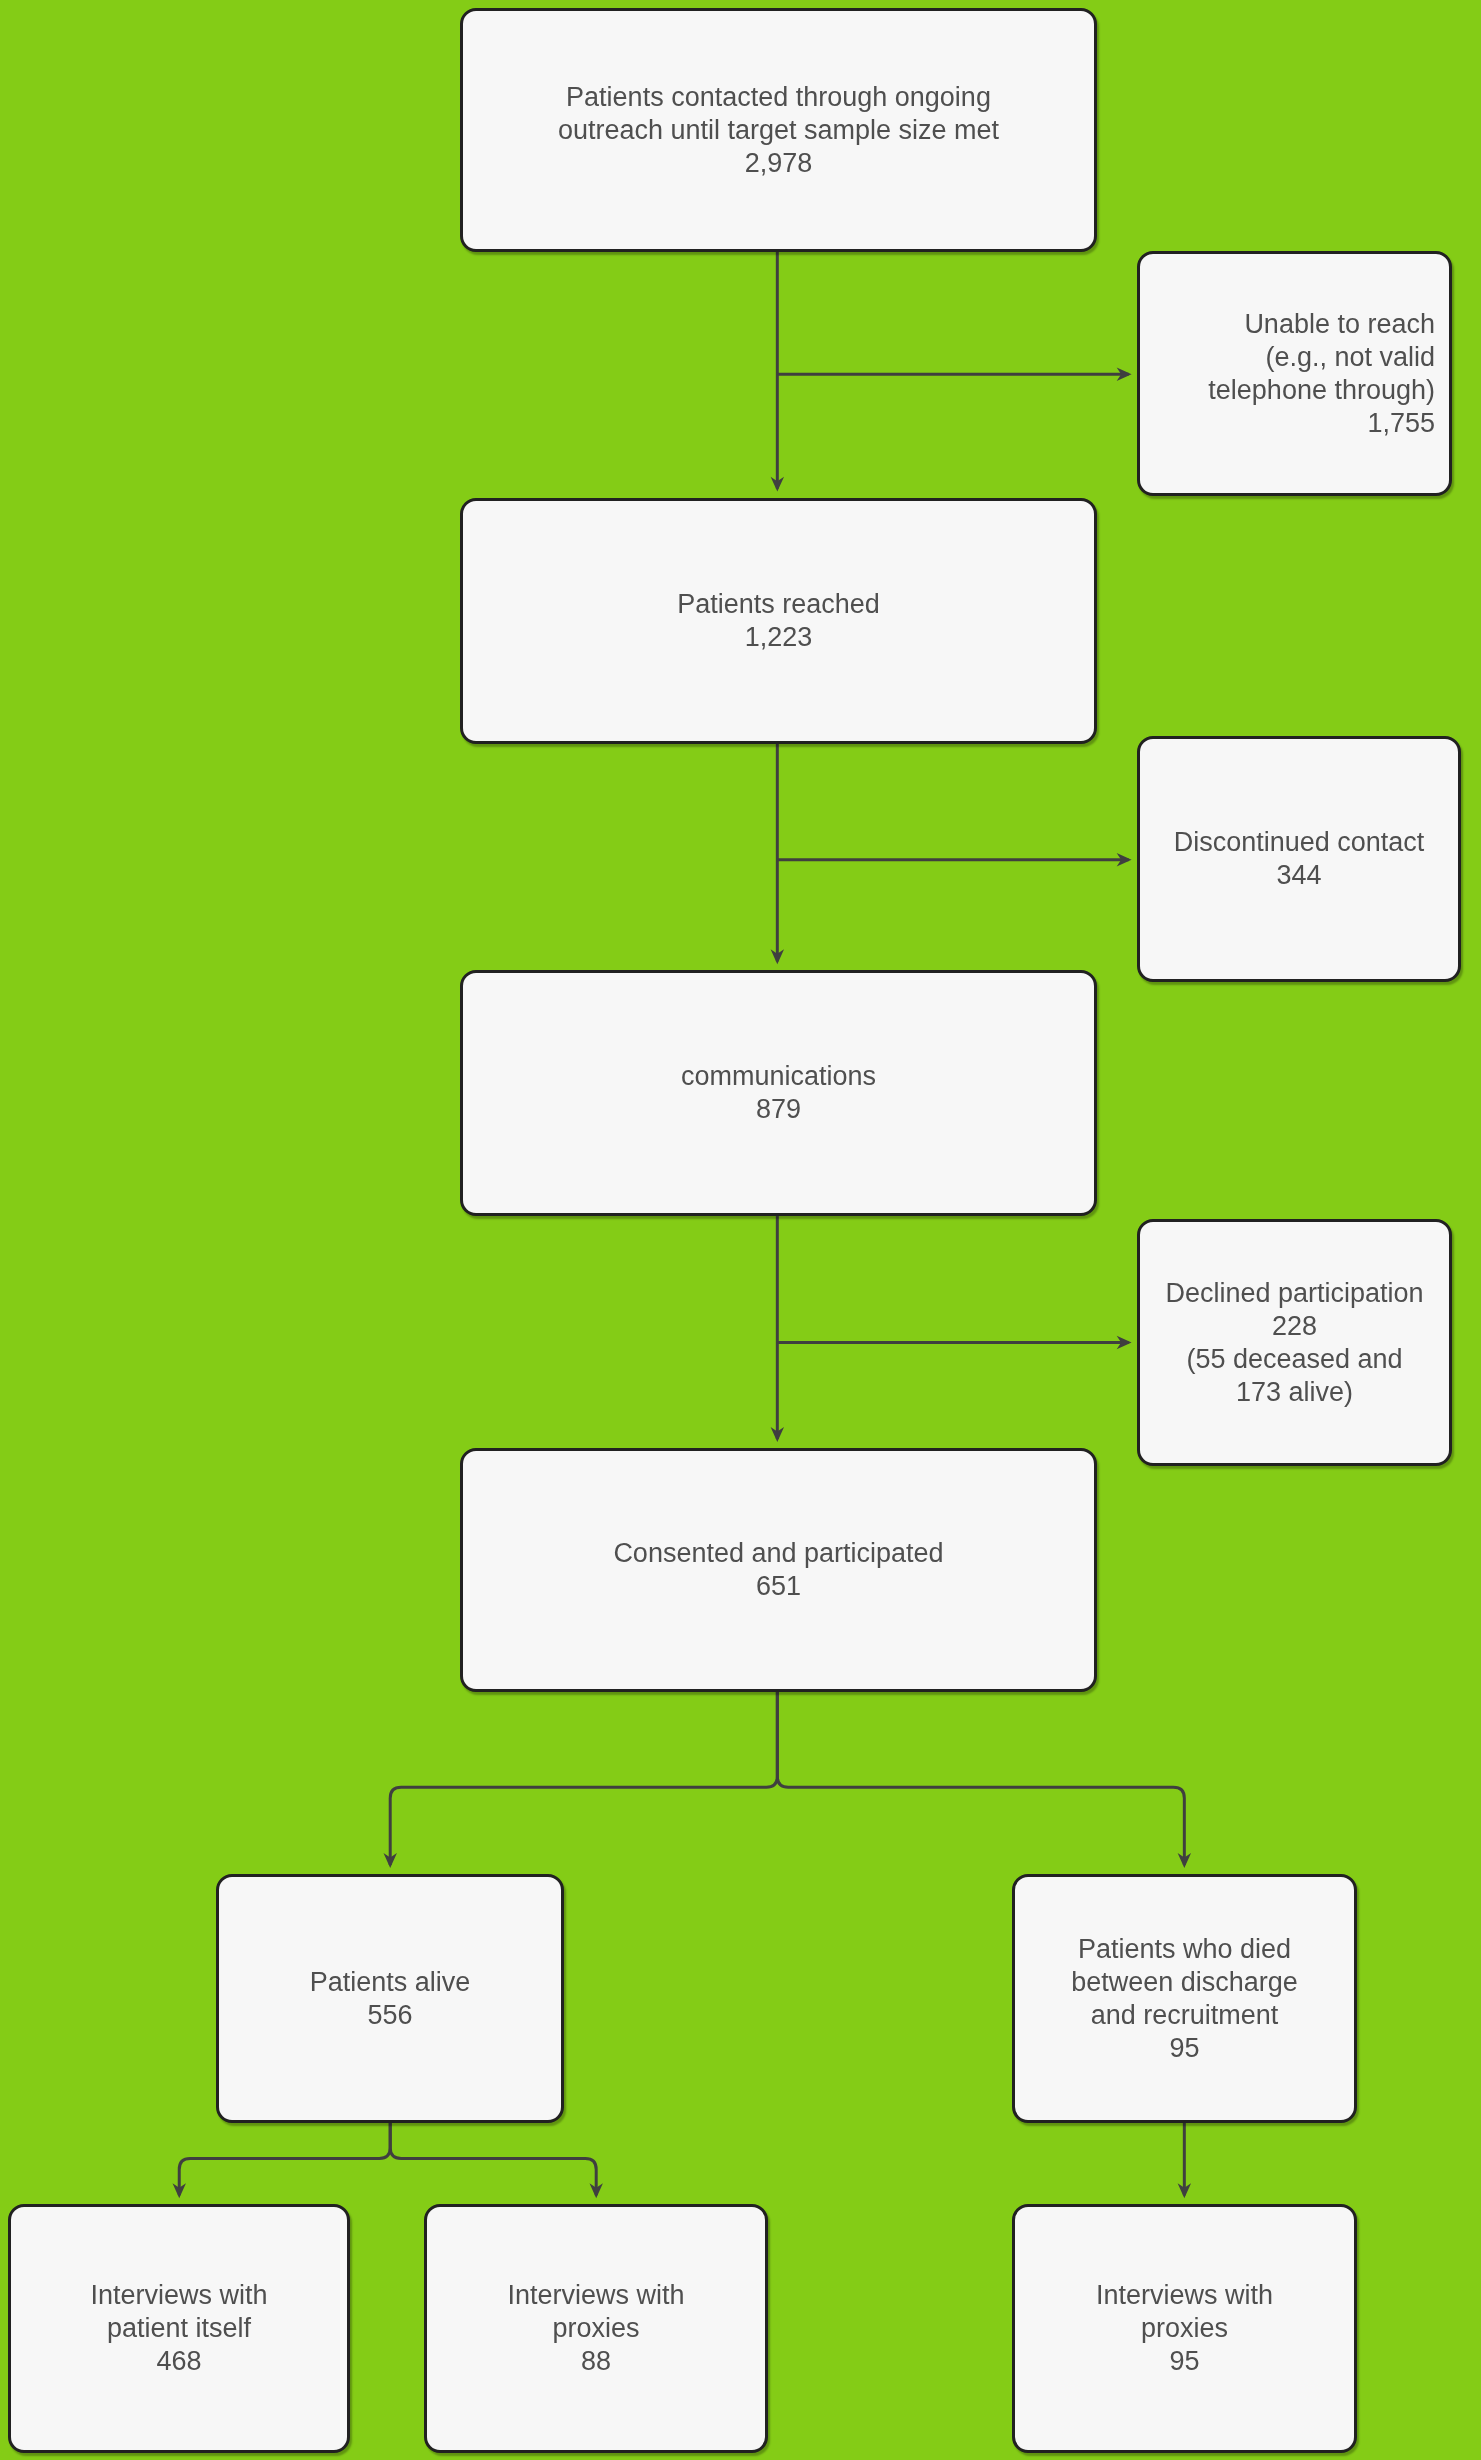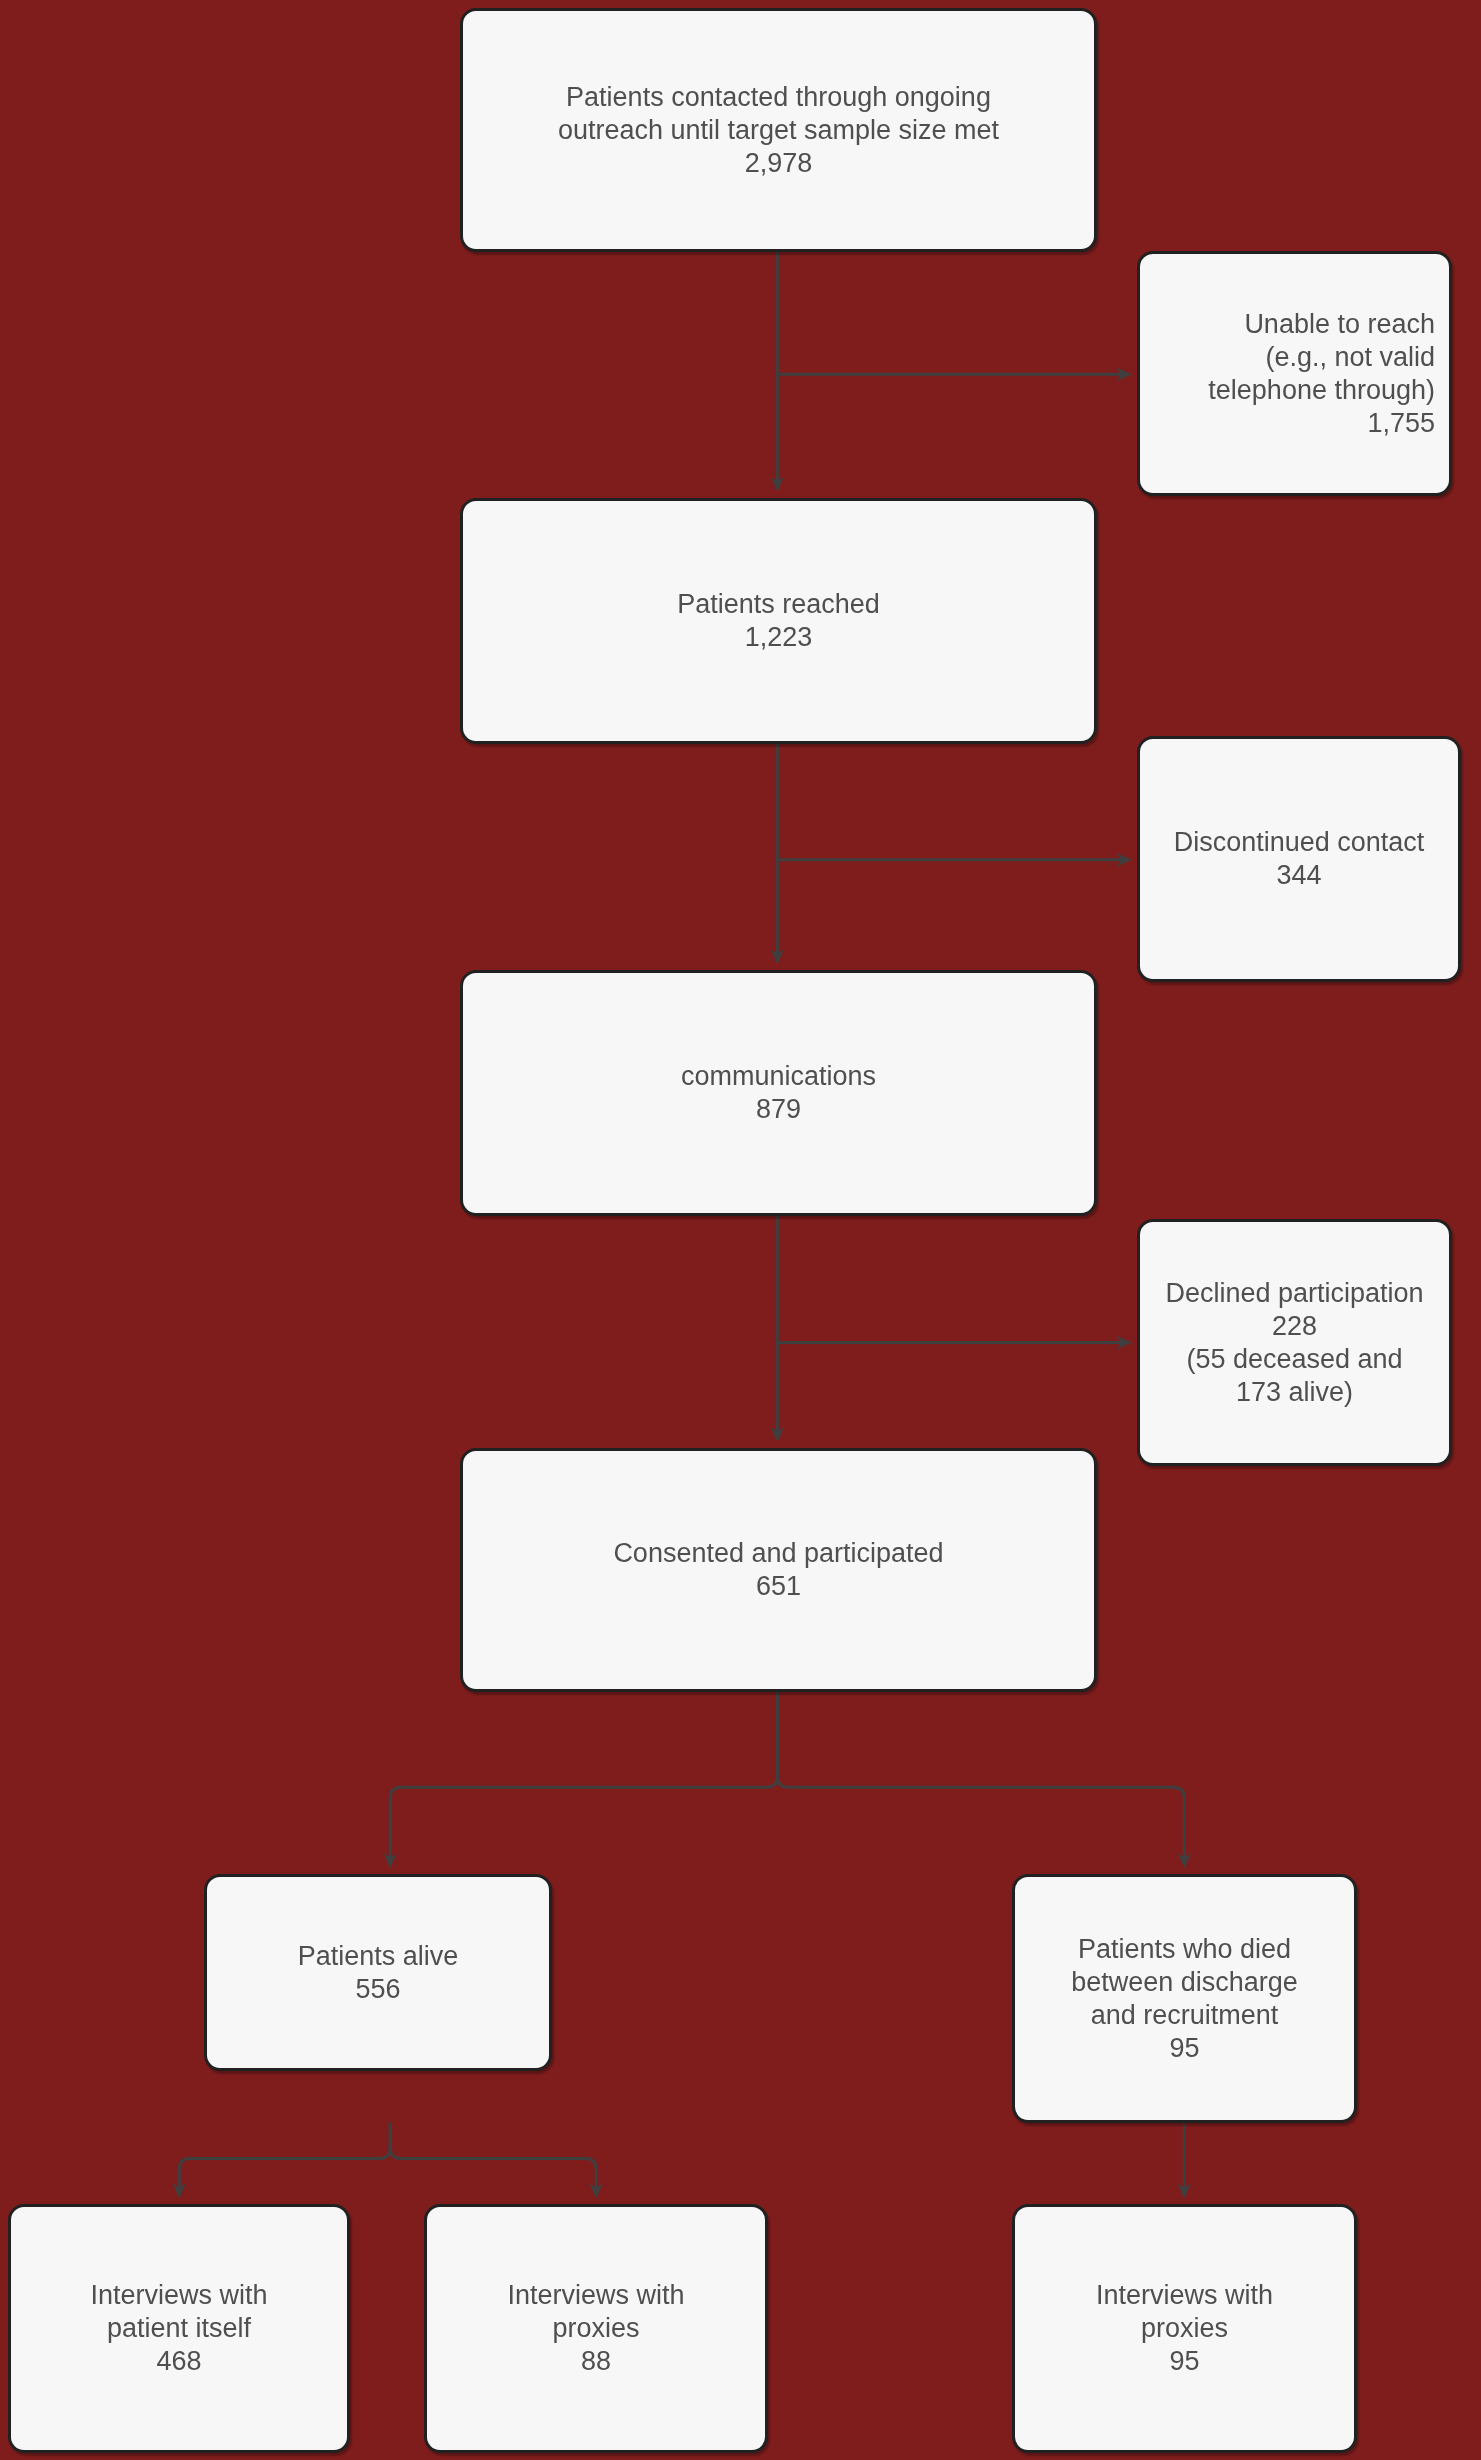--- a/index.html
+++ b/index.html
@@ -4,21 +4,21 @@
 <style>
   html, body {
     margin: 0;
     padding: 0;
     background: #ffffff;
   }
   .canvas {
     position: relative;
     width: 1482px;
     height: 2461px;
-    background: #7f1d1d;
+    background: #84cc16;
     font-family: "Liberation Sans", sans-serif;
     overflow: hidden;
   }
   .connector-layer {
     position: absolute;
     left: 0;
     top: 0;
     pointer-events: none;
   }
   .node {
@@ -105,21 +105,21 @@
     <span>228</span>
     <span>(55 deceased and</span>
     <span>173 alive)</span>
   </div>
 
   <div class="node" style="left:460px; top:1448px; width:637px; height:244px;">
     <span>Consented and participated</span>
     <span>651</span>
   </div>
 
-  <div class="node" style="left:204px; top:1874px; width:348px; height:197px;">
+  <div class="node" style="left:216px; top:1874px; width:348px; height:249px;">
     <span>Patients alive</span>
     <span>556</span>
   </div>
 
   <div class="node" style="left:1012px; top:1874px; width:345px; height:249px;">
     <span>Patients who died</span>
     <span>between discharge</span>
     <span>and recruitment</span>
     <span>95</span>
   </div>

